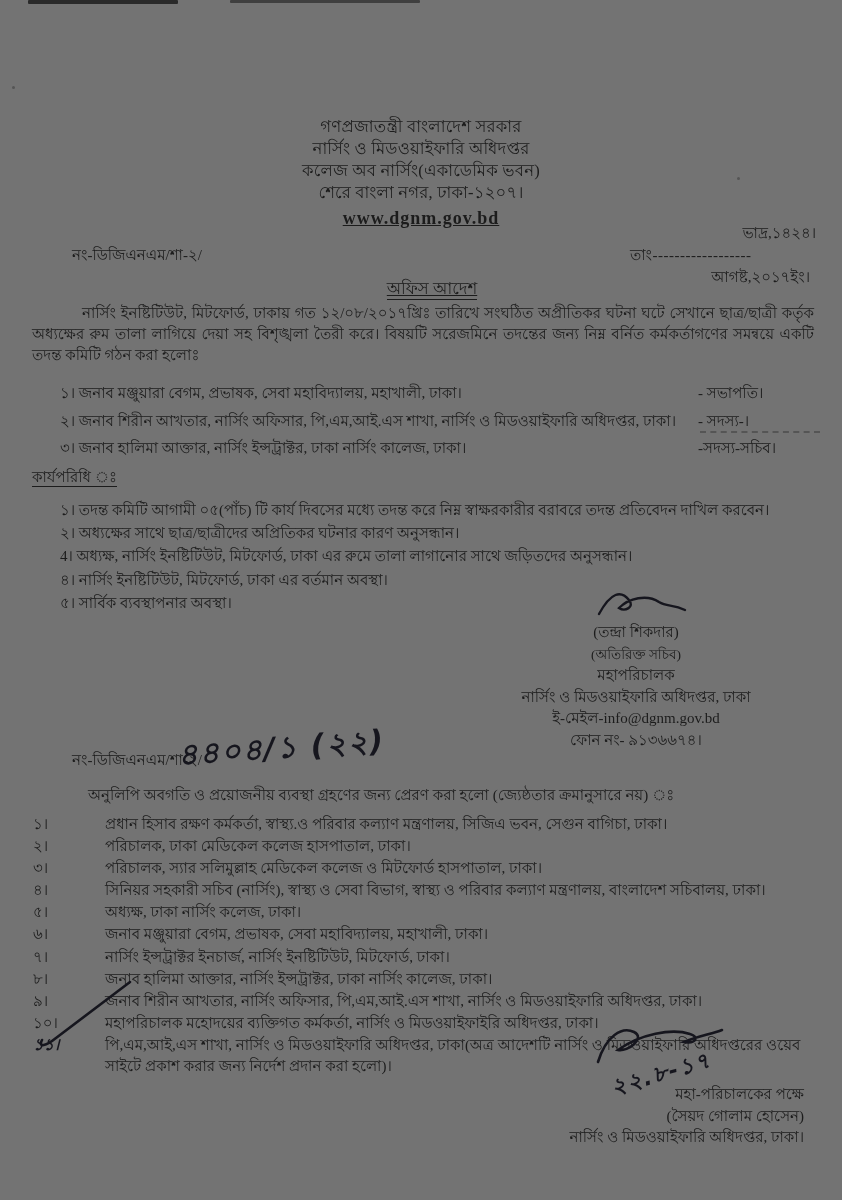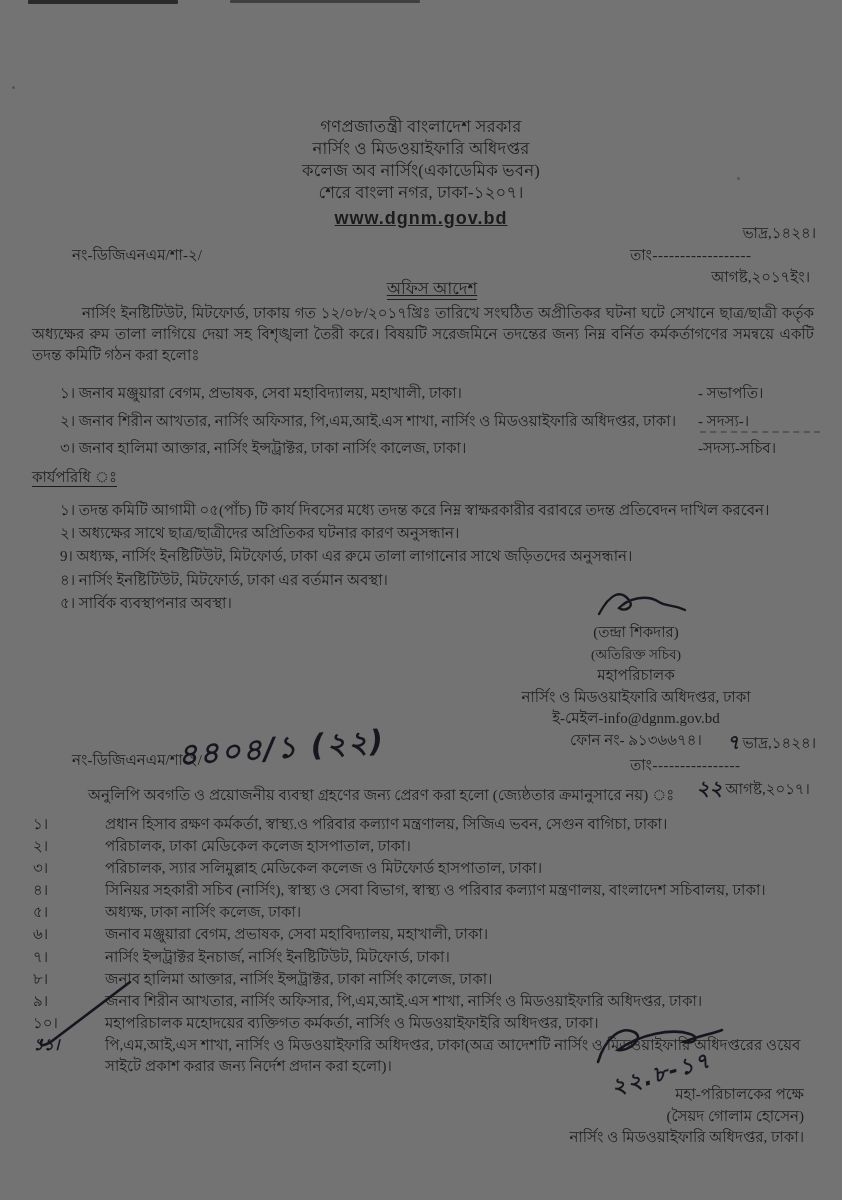--- a/index.html
+++ b/index.html
@@ -9,21 +9,21 @@
     color:#1c1c1c;
     font-family:"Liberation Serif", serif;
     font-size:15px;
   }
   
   .strip{position:absolute;background:#2a2a2a;border-radius:1px;}
   .speck{position:absolute;background:#555;border-radius:50%;}
   
   .doc-header{position:absolute;top:116px;left:0;width:100%;text-align:center;line-height:22px;}
   .doc-header .h-line{font-size:16.5px;letter-spacing:.2px;}
-  .website{margin-top:3px;font-size:18px;font-weight:bold;letter-spacing:1px;text-decoration:underline;font-family:Liberation Sans, sans-serif;text-align:center;}
+  .website{margin-top:3px;font-size:18px;font-weight:bold;letter-spacing:1px;text-decoration:underline;font-family:Liberation Serif, serif;text-align:center;}
   
   .ref-left{position:absolute;left:32px;font-size:15px;margin-left:40px;}
   .ref-right{position:absolute;right:22px;width:190px;font-size:15px;line-height:22px;}
   .ref-right .r1{text-align:right;padding-right:4px;}
   .ref-right .r2{text-align:left;letter-spacing:0.5px;}
   .ref-right .r3{text-align:right;padding-right:10px;}
   .title-wrap{position:absolute;top:276px;left:11px;width:100%;text-align:center;text-decoration:underline;}
   .doc-title{font-size:16.5px;border-bottom:1.6px solid #1c1c1c;padding-bottom:1px;}
   .para{position:absolute;top:303px;left:32px;right:28px;text-align:justify;text-indent:50px;line-height:21px;}
   
@@ -103,48 +103,39 @@
     </div>
     <div class="pen-dashes"></div>
   </div>
 
   <div class="scope-head">
     <span>কার্যপরিধি ঃ</span>
   </div>
   <div class="scope-list">
     <div class="s-item">১। তদন্ত কমিটি আগামী ০৫(পাঁচ) টি কার্য দিবসের মধ্যে তদন্ত করে নিম্ন স্বাক্ষরকারীর বরাবরে তদন্ত প্রতিবেদন দাখিল করবেন।</div>
     <div class="s-item">২। অধ্যক্ষের সাথে ছাত্র/ছাত্রীদের অপ্রিতিকর ঘটনার কারণ অনুসন্ধান।</div>
-    <div class="s-item">9। অধ্যক্ষ, নার্সিং ইনষ্টিটিউট, মিটফোর্ড, ঢাকা এর রুমে তালা লাগানোর সাথে জড়িতদের অনুসন্ধান।</div>
+    <div class="s-item">4। অধ্যক্ষ, নার্সিং ইনষ্টিটিউট, মিটফোর্ড, ঢাকা এর রুমে তালা লাগানোর সাথে জড়িতদের অনুসন্ধান।</div>
     <div class="s-item">৪। নার্সিং ইনষ্টিটিউট, মিটফোর্ড, ঢাকা এর বর্তমান অবস্থা।</div>
     <div class="s-item">৫। সার্বিক ব্যবস্থাপনার অবস্থা।</div>
   </div>
 
   <div class="sig1">
     <svg class="sig-svg" width="110" height="34" viewBox="0 0 110 34">
       <path d="M18 26 C30 4, 40 2, 48 12 C54 19, 44 24, 38 20 C48 10, 66 6, 78 14 C86 19, 92 16, 104 22" fill="none" stroke="#16161e" stroke-width="2.4" stroke-linecap="round"></path>
     </svg>
     <div>(তন্দ্রা শিকদার)</div>
     <div class="small">(অতিরিক্ত সচিব)</div>
     <div>মহাপরিচালক</div>
     <div>নার্সিং ও মিডওয়াইফারি অধিদপ্তর, ঢাকা</div>
     <div>ই-মেইল-info@dgnm.gov.bd</div>
     <div>ফোন নং- ৯১৩৬৬৭৪।</div>
   </div>
 
   <div class="ref-left" style="top:748px;">নং-ডিজিএনএম/শা-২/</div>
   <span class="hand hand-big">৪৪০৪/১ (২২)</span>
-  <div class="ref-right" style="top:730px;">
-    <div class="r1">
-      <span class="hand hand-day">৭</span><span>ভাদ্র,১৪২৪।</span>
-    </div>
-    <div class="r2">তাং----------------</div>
-    <div class="r3">
-      <span class="hand hand-day">২২</span><span>আগষ্ট,২০১৭।</span>
-    </div>
-  </div>
 
   <div class="copy-line">অনুলিপি অবগতি ও প্রয়োজনীয় ব্যবস্থা গ্রহণের জন্য প্রেরণ করা হলো (জ্যেষ্ঠতার ক্রমানুসারে নয়) ঃ</div>
 
   <div class="dist">
     <div class="d-row">
         <span class="d-num">১।</span>
         <span class="d-txt">প্রধান হিসাব রক্ষণ কর্মকর্তা, স্বাস্থ্য.ও পরিবার কল্যাণ মন্ত্রণালয়, সিজিএ ভবন, সেগুন বাগিচা, ঢাকা।</span>
       </div>
     <div class="d-row">
         <span class="d-num">২।</span>

